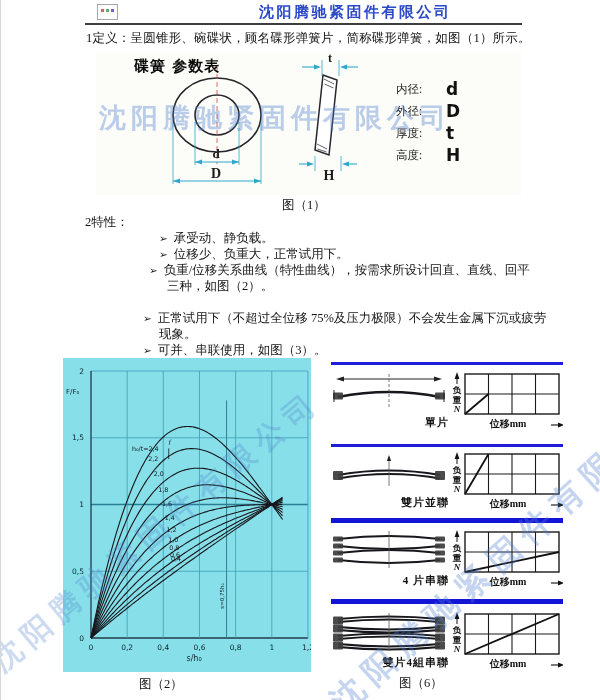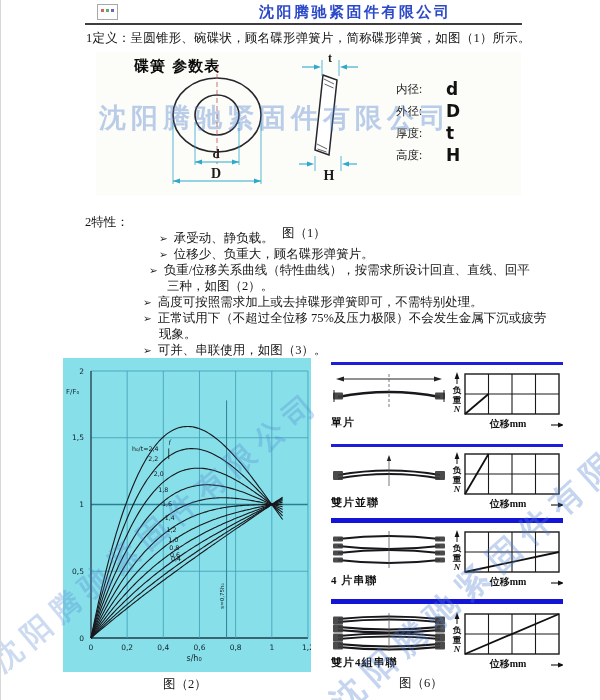--- a/index.html
+++ b/index.html
@@ -19,41 +19,41 @@
   
   .fig1{position:absolute;left:95px;top:52px;width:425px;height:143px;background:#fcfcf8;border:1px solid #ececе6;}
   .fig1-title{position:absolute;left:38px;top:5px;font-size:15px;font-weight:bold;color:#0b0b0b;
               font-family:"DejaVu Sans",sans-serif;letter-spacing:1px;}
   .fig1 svg{position:absolute;left:0;top:0;}
   .params{position:absolute;left:300px;top:26px;}
   .p-row{height:22px;display:flex;align-items:center;}
   .p-lab{font-size:11.5px;color:#222;width:38px;}
   .p-val{font-size:17px;font-weight:bold;color:#111;font-family:"DejaVu Sans",sans-serif;margin-left:12px;}
   .cap{position:absolute;font-size:12.5px;color:#141414;}
-  .cap1{left:281px;top:197px;margin-top:28px;}
-  .cap2{left:162px;top:676px;}
+  .cap1{left:281px;top:197px;}
+  .cap2{left:138px;top:676px;}
   .cap3{left:398px;top:675px;}
   
   .feat-head{position:absolute;left:84px;top:214px;font-size:12.5px;color:#141414;}
   .feat{position:absolute;font-size:12.5px;color:#161616;line-height:16px;}
   .feat .mk{font-family:"DejaVu Sans",sans-serif;font-size:10.5px;margin-right:6px;color:#222;}
   .f0{left:158px;top:230px;} .f1{left:158px;top:246px;}
   .f2{left:148px;top:262px;width:372px;padding-left:18px;text-indent:-18px;}
   .f3{left:142px;top:294px;}
   .f4{left:142px;top:310px;width:397px;padding-left:16px;text-indent:-16px;}
   .f5{left:142px;top:342px;}
   
   .fig2{position:absolute;left:62px;top:358px;width:248px;height:314px;}
   
   .sep{position:absolute;left:330px;width:232px;background:#1d1dda;}
   .sep.s1{top:362px;height:3px;} .sep.s2{top:444px;height:3px;}
   .sep.s3{top:518px;height:5px;background:#1414d6;} .sep.s4{top:599px;height:5px;background:#1414d6;}
   .fig3-row{position:absolute;left:330px;width:232px;display:flex;}
   .r1{top:370px;} .r2{top:450px;} .r3{top:528px;} .r4{top:610px;}
-  .disc-cell{width:118px;text-align:left;}
+  .disc-cell{width:118px;text-align:right;}
   .disc-label{font-size:11px;font-weight:bold;color:#111;margin-top:-3px;letter-spacing:1px;}
   .chart-cell{width:114px;}
   
   .wm{position:absolute;color:#4f7fd0;white-space:nowrap;pointer-events:none;z-index:6;
       font-family:"DejaVu Sans",sans-serif;font-weight:bold;}
   .wm1{left:98px;top:100px;font-size:27px;letter-spacing:5px;opacity:.38;}
   .wm2{left:-18px;top:650px;font-size:30px;letter-spacing:8px;opacity:.28;transform:rotate(-40deg);transform-origin:0 0;}
   .wm3{left:320px;top:690px;font-size:33px;letter-spacing:9px;opacity:.32;transform:rotate(-42deg);transform-origin:0 0;}
 </style>
 </head>
@@ -140,23 +140,22 @@
       <div class="p-row">
           <span class="p-lab">高度:</span>
           <span class="p-val">H</span>
         </div>
     </div>
   </div>
   <div class="cap cap1">图（1）</div>
 
   <div class="feat-head">2特性：</div>
   <div class="feat f0"><span class="mk">➢</span><span>承受动、静负载。</span></div>
-  <div class="feat f1"><span class="mk">➢</span><span>位移少、负重大，顾名碟形弹簧片。</span></div>
+  <div class="feat f1"><span class="mk">➢</span><span>位移少、负重大，正常试用下。</span></div>
   <div class="feat f2"><span class="mk">➢</span><span>负重/位移关系曲线（特性曲线），按需求所设计回直、直线、回平三种，如图（2）。</span></div>
-  <div class="feat f3"><span class="mk">➢</span><span>高度可按照需求加上或去掉碟形弹簧即可，不需特别处理。</span></div>
   <div class="feat f4"><span class="mk">➢</span><span>正常试用下（不超过全位移 75%及压力极限）不会发生金属下沉或疲劳现象。</span></div>
   <div class="feat f5"><span class="mk">➢</span><span>可并、串联使用，如图（3）。</span></div>
 
   <div class="fig2">
     <svg id="fig2-svg" width="248" height="314">
         <rect x="0" y="0" width="248" height="314" fill="#87e0e9"></rect>
         <line x1="28" y1="280" x2="244.96" y2="280" stroke="#223b4a" stroke-width="1.3"></line>
         <text x="21" y="282.5" font-size="7.5" text-anchor="end" fill="#10222c" font-family="&quot;DejaVu Sans&quot;,sans-serif">0</text>
         <line x1="28" y1="213.25" x2="244.96" y2="213.25" stroke="#3d9db6" stroke-width="0.8"></line>
         <text x="21" y="215.75" font-size="7.5" text-anchor="end" fill="#10222c" font-family="&quot;DejaVu Sans&quot;,sans-serif">0,5</text>

